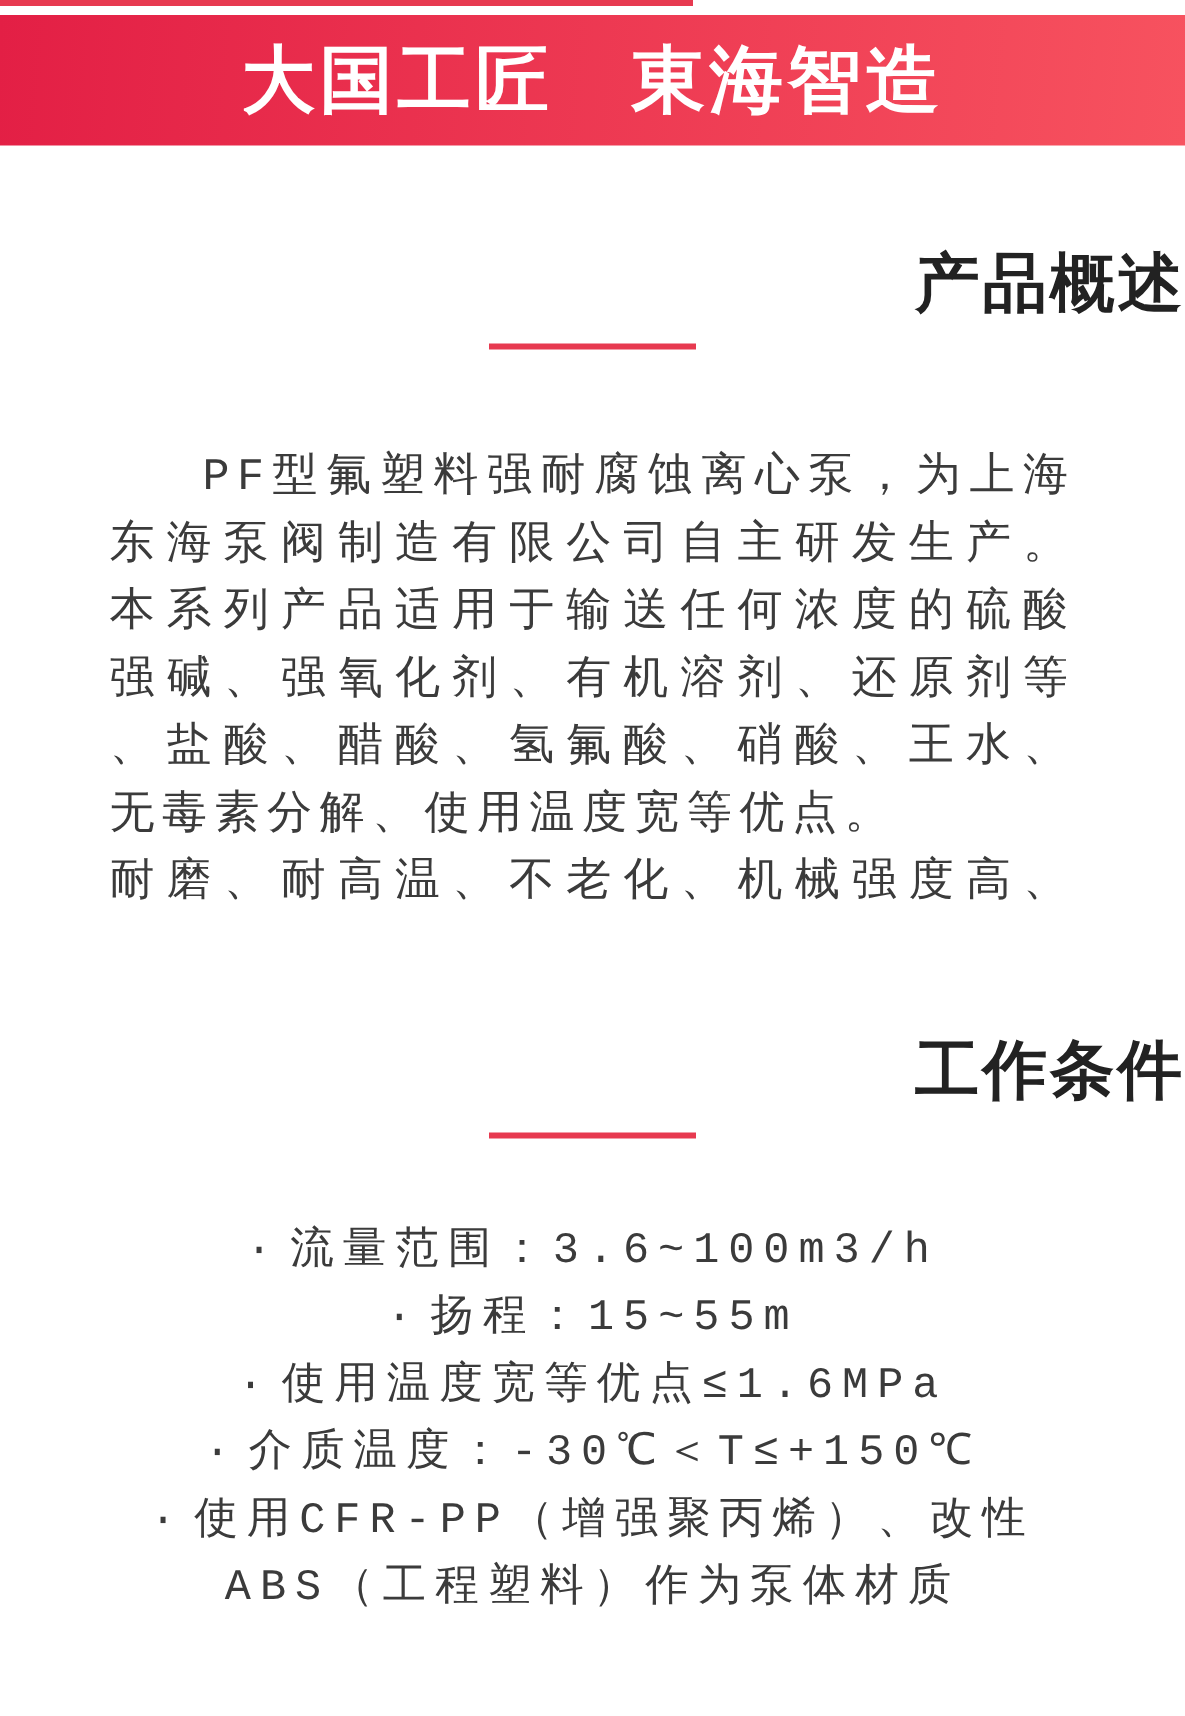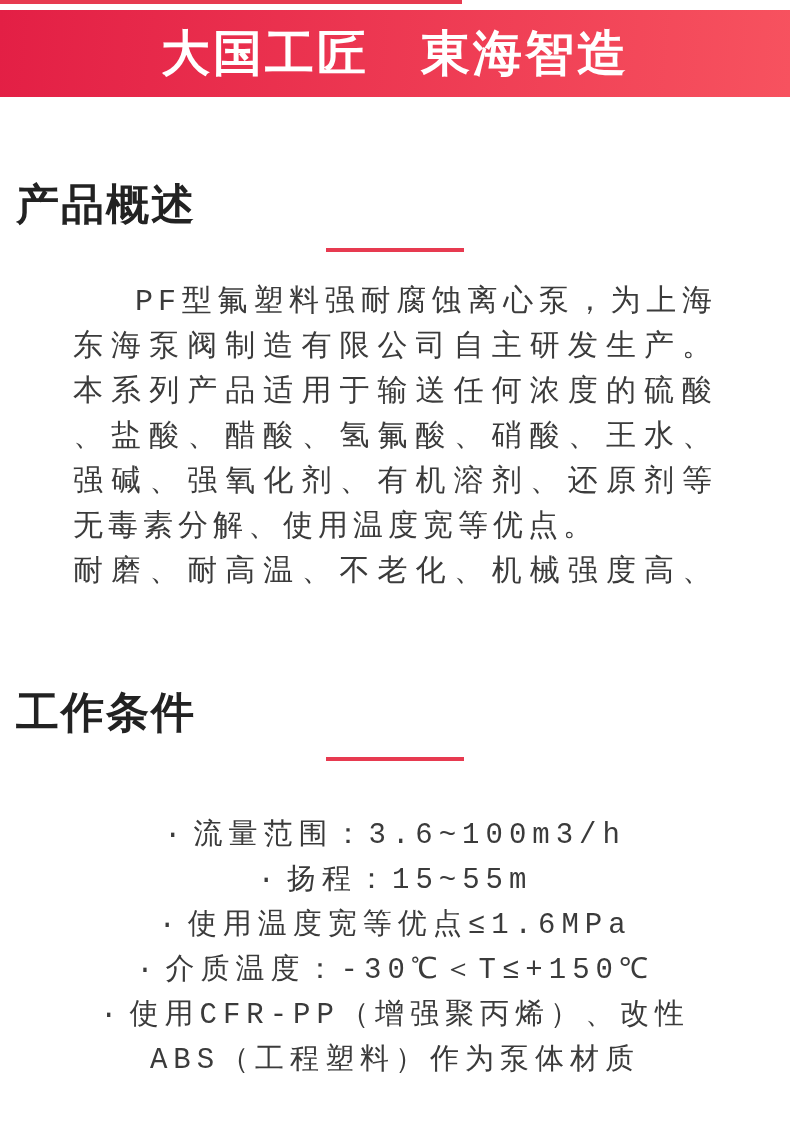--- a/index.html
+++ b/index.html
@@ -43,39 +43,39 @@
     background: linear-gradient(95deg, var(--banner-grad-start), var(--banner-grad-end));
   }
   .banner-title {
     color: var(--banner-text);
     font-size: 49px;
     font-weight: 800;
     letter-spacing: 3px;
     white-space: nowrap;
   }
   .section-title {
-    margin: 16px;
+    margin: 0;
     font-size: 43px;
     font-weight: 700;
     color: var(--title-black);
-    text-align: left;
+    text-align: right;
     letter-spacing: 2px;
     line-height: 1.15;
   }
   .overview .section-title { padding-top: 70px; }
   .conditions .section-title { padding-top: 80px; }
   .title-underline {
     width: 138px;
     height: 4px;
     margin: 13px auto 0;
     background: var(--accent-red);
   }
   .paragraph {
     width: 644px;
-    margin: 28px auto 0;
+    margin: 64px auto 0;
     font-size: 30px;
     line-height: 45px;
     color: var(--text-dark);
   }
   .pline {
     white-space: nowrap;
     letter-spacing: 5px;
     text-align: justify;
     text-align-last: justify;
     text-justify: inter-character;
@@ -114,22 +114,22 @@
   </header>
 
   <section class="section overview">
     <h2 class="section-title">产品概述</h2>
     <div class="title-underline"></div>
 
     <div class="paragraph">
       <div class="pline first">PF型氟塑料强耐腐蚀离心泵，为上海</div>
       <div class="pline">东海泵阀制造有限公司自主研发生产。</div>
       <div class="pline">本系列产品适用于输送任何浓度的硫酸</div>
+      <div class="pline">强碱、强氧化剂、有机溶剂、还原剂等</div>
       <div class="pline">、盐酸、醋酸、氢氟酸、硝酸、王水、</div>
-      <div class="pline">强碱、强氧化剂、有机溶剂、还原剂等</div>
       <div class="pline last">无毒素分解、使用温度宽等优点。</div>
       <div class="pline">耐磨、耐高温、不老化、机械强度高、</div>
     </div>
   </section>
 
   <section class="section conditions">
     <h2 class="section-title">工作条件</h2>
     <div class="title-underline"></div>
 
     <ul class="bullet-list">

